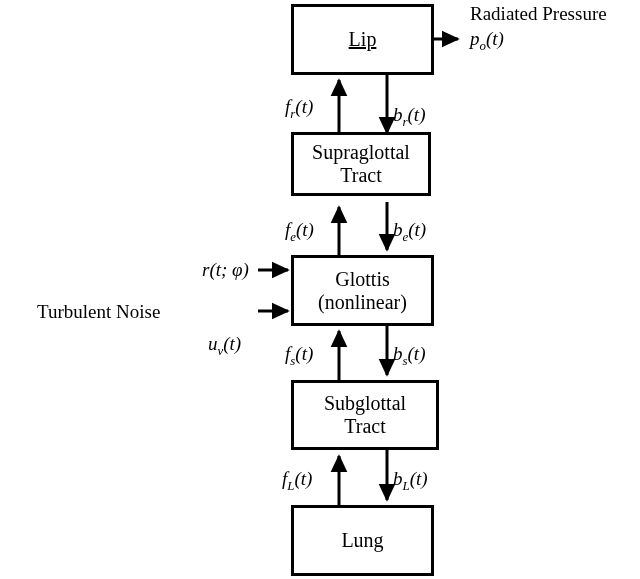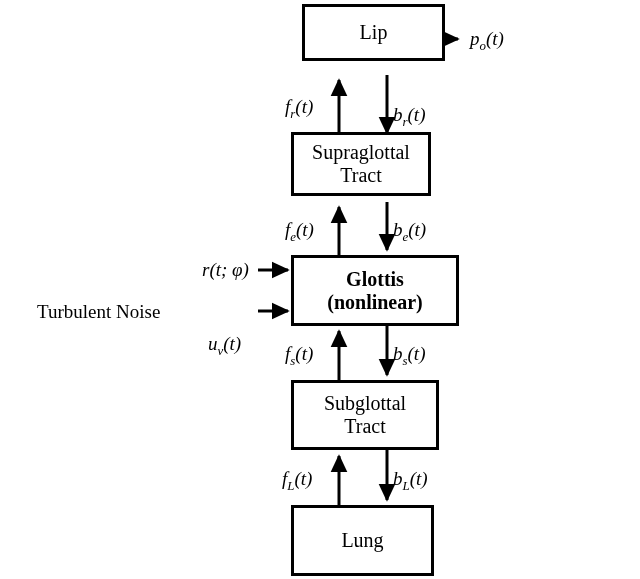--- a/index.html
+++ b/index.html
@@ -88,30 +88,30 @@
 
     <line x1="339" y1="505" x2="339" y2="456" stroke="#000000" stroke-width="3" marker-end="url(#arrowhead)"></line>
 
     <line x1="387" y1="450" x2="387" y2="500" stroke="#000000" stroke-width="3" marker-end="url(#arrowhead)"></line>
 
     <line x1="258" y1="270" x2="288" y2="270" stroke="#000000" stroke-width="3" marker-end="url(#arrowhead)"></line>
 
     <line x1="258" y1="311" x2="288" y2="311" stroke="#000000" stroke-width="3" marker-end="url(#arrowhead)"></line>
   </svg>
 
-  <div class="block" style="left:302px; top:4px; width:143px; height:57px;">
+  <div class="block" style="left:291px; top:4px; width:143px; height:71px;text-decoration:underline;">
     <span class="block-label">Lip</span>
   </div>
 
   <div class="block" style="left:291px; top:132px; width:140px; height:64px;">
     <span class="block-label">Supraglottal
 Tract</span>
   </div>
 
-  <div class="block" style="left:291px; top:255px; width:168px; height:71px;font-weight:bold;">
+  <div class="block" style="left:291px; top:255px; width:143px; height:71px;">
     <span class="block-label">Glottis
 (nonlinear)</span>
   </div>
 
   <div class="block" style="left:291px; top:380px; width:148px; height:70px;">
     <span class="block-label">Subglottal
 Tract</span>
   </div>
 
   <div class="block" style="left:291px; top:505px; width:143px; height:71px;">
@@ -134,16 +134,17 @@
 
   <div class="sig" style="left:393px; top:468px;"><span>b</span><sub>L</sub><span>(t)</span></div>
 
 
   <div class="sig" style="left:202px; top:259px;"><span>r</span><sub></sub><span>(t; φ)</span></div>
 
   <div class="txt" style="left:37px; top:301px;">Turbulent Noise</div>
 
   <div class="sig" style="left:208px; top:316px;margin-top:17px;"><span>u</span><sub>ν</sub><span>(t)</span></div>
 
+  <div class="txt" style="left:470px; top:3px;">Radiated Pressure</div>
 
   <div class="sig" style="left:470px; top:28px;"><span>p</span><sub>o</sub><span>(t)</span></div>
 
 </div>
 
 </body></html>

